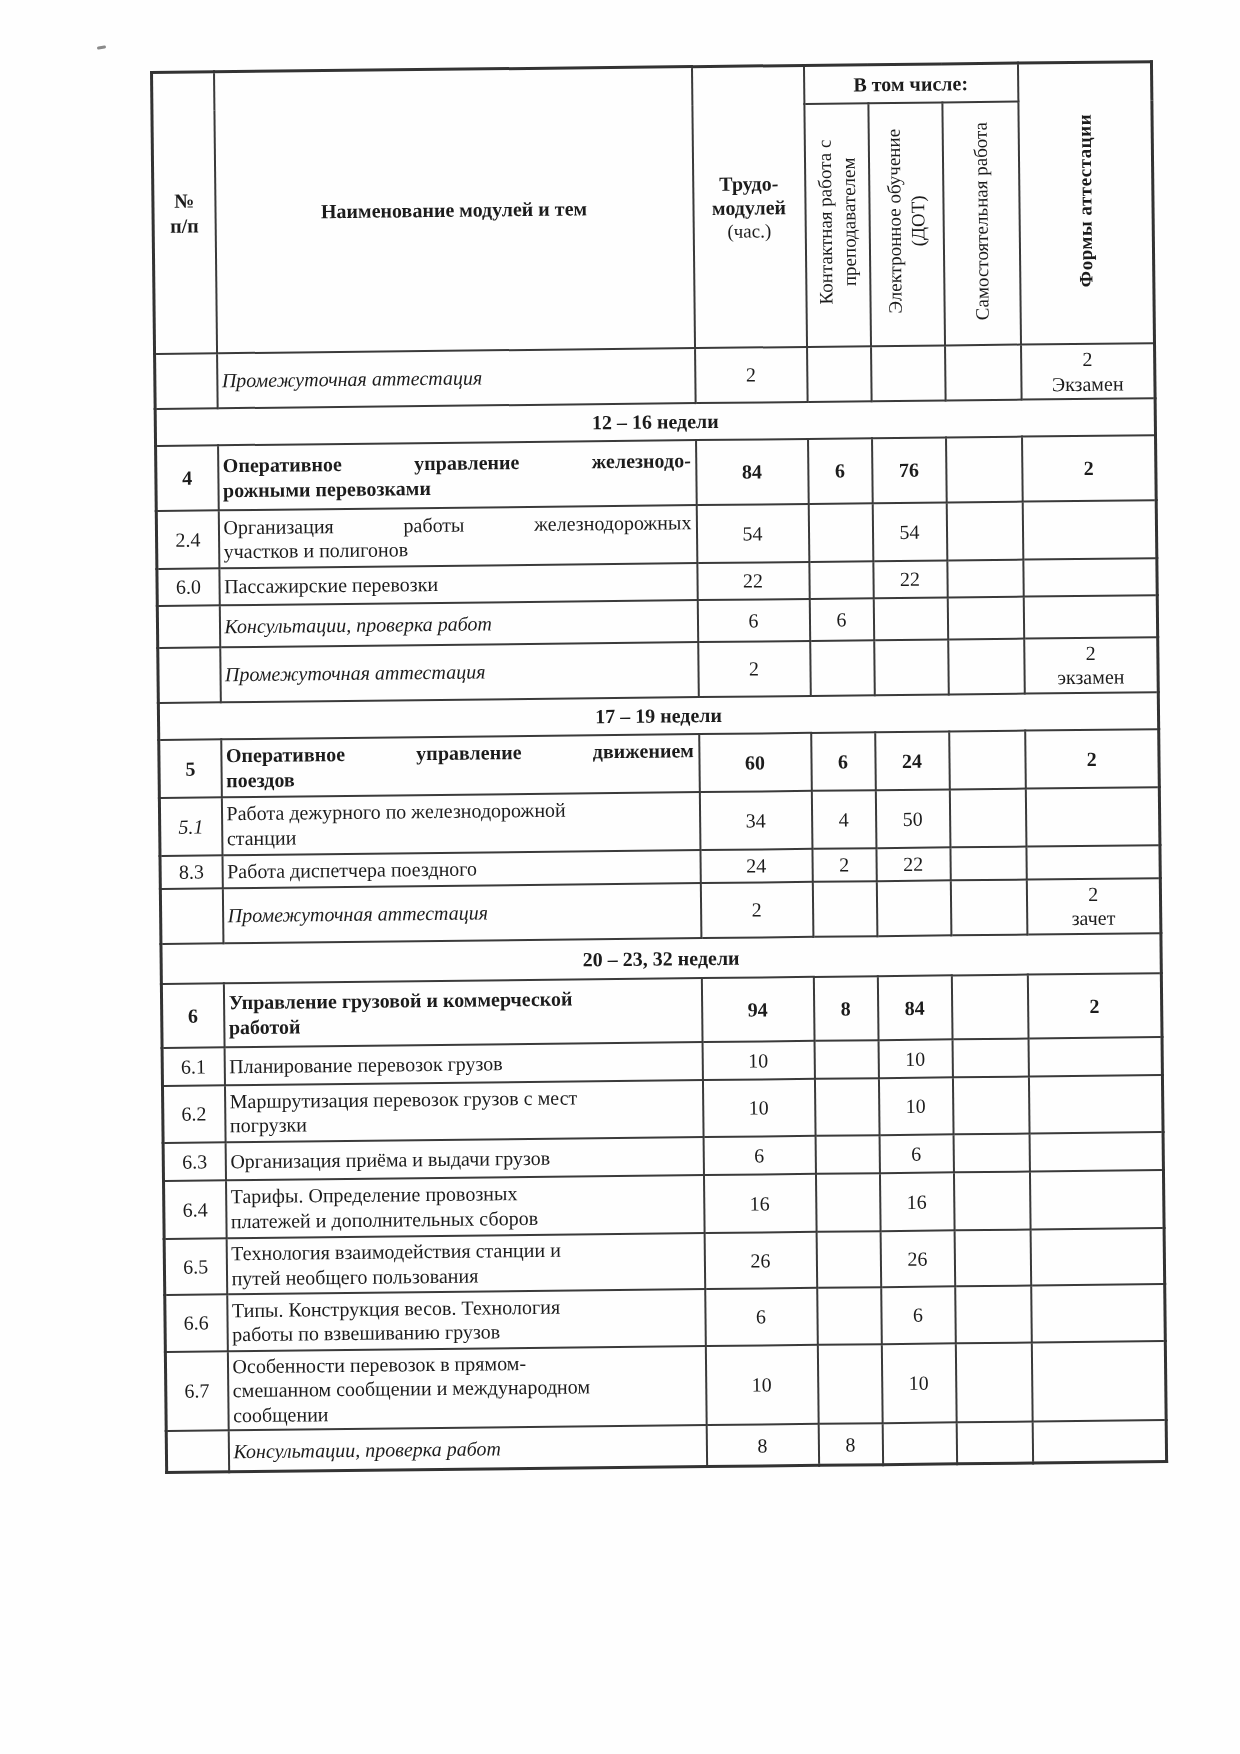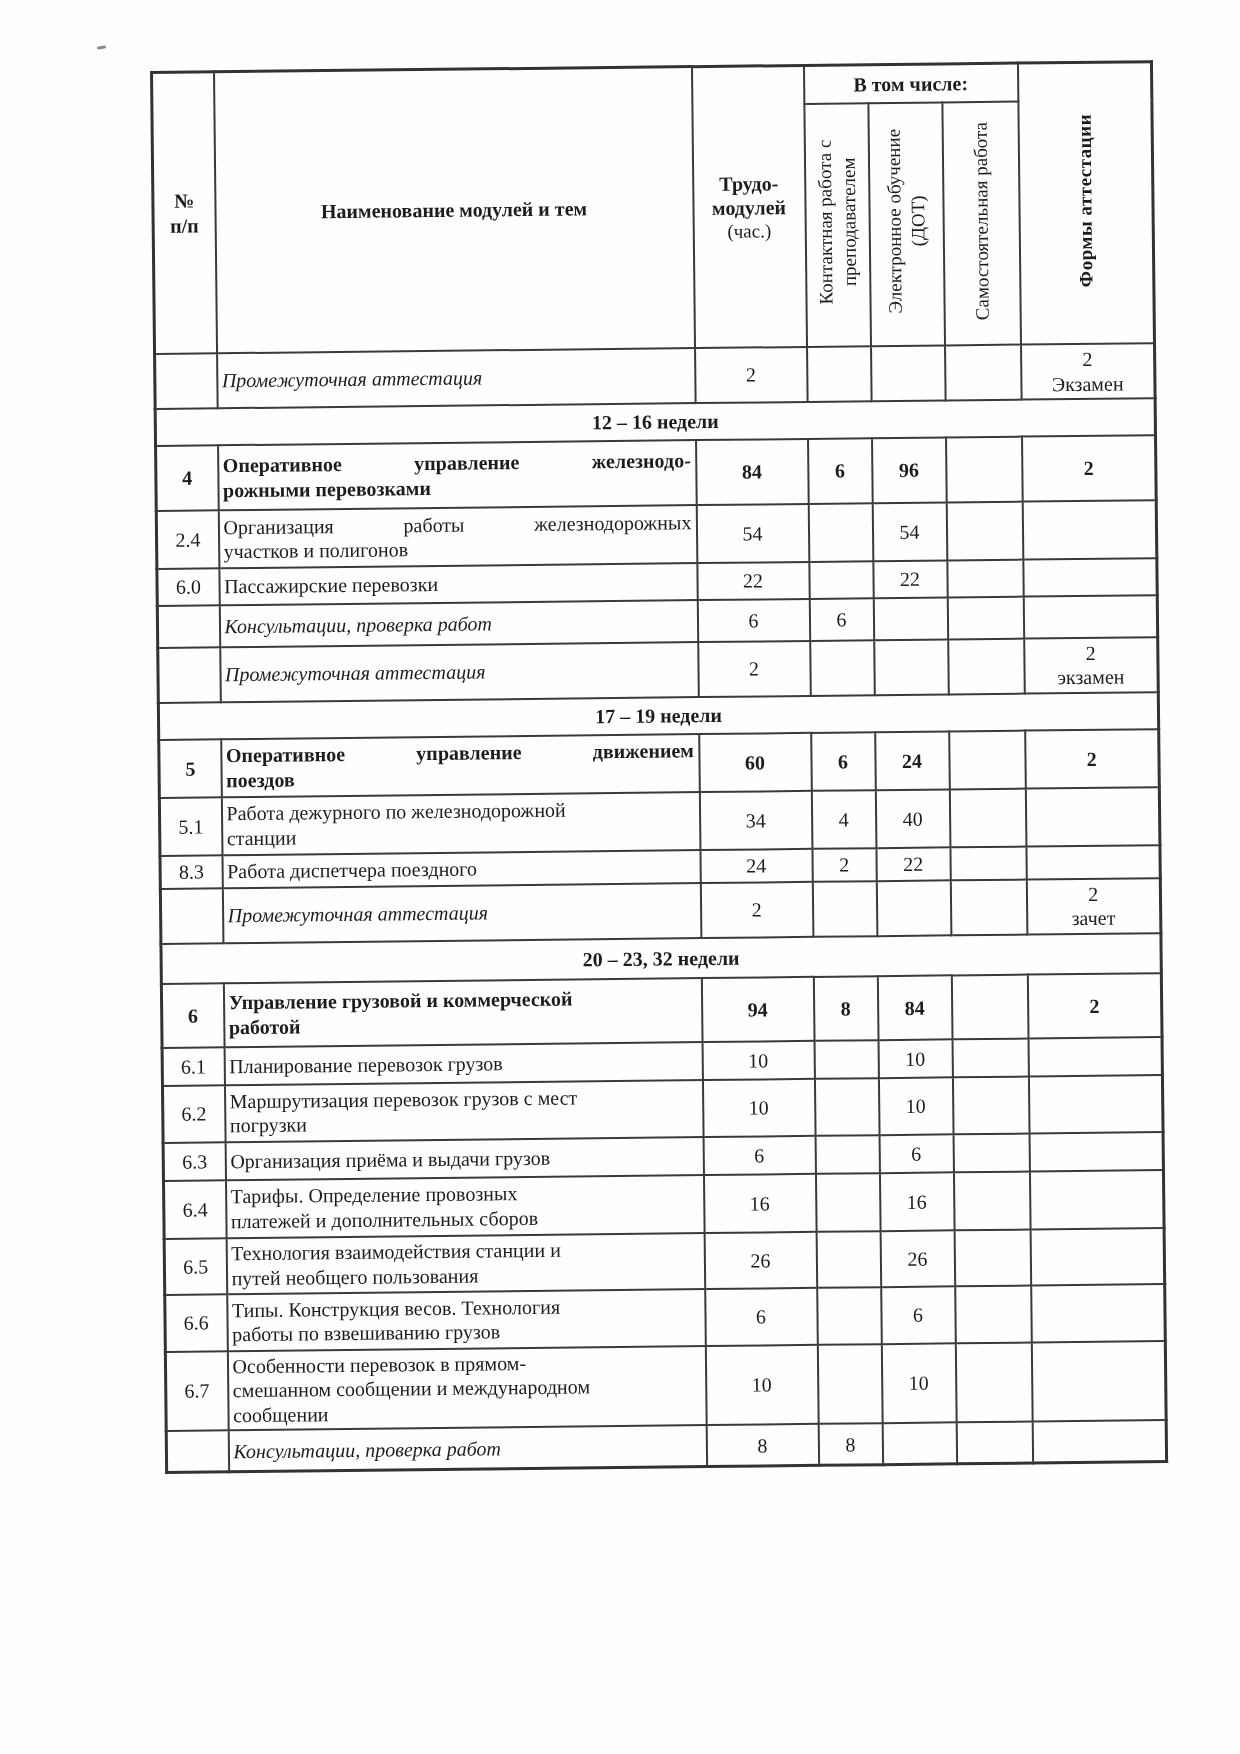--- a/index.html
+++ b/index.html
@@ -116,21 +116,21 @@
           <td class="section-cell" colspan="7" style="white-space: pre-line;">12 – 16 недели</td>
         </tr>
         <tr style="height:65px" class="module">
           <td class="num" style="white-space: pre-line;">4</td>
           <td class="name jfirst">
               <div>Оперативное управление железнодо-</div>
               <div>рожными перевозками</div>
             </td>
           <td class="val" style="white-space: pre-line;">84</td>
           <td class="val" style="white-space: pre-line;">6</td>
-          <td class="val" style="white-space: pre-line;">96</td>
+          <td class="val" style="white-space: pre-line;">76</td>
           <td class="val" style="white-space: pre-line;"></td>
           <td class="formy" style="white-space: pre-line;">2</td>
         </tr>
         <tr style="height:58px">
           <td class="num" style="white-space: pre-line;">2.4</td>
           <td class="name jfirst">
               <div>Организация работы железнодорожных</div>
               <div>участков и полигонов</div>
             </td>
           <td class="val" style="white-space: pre-line;">54</td>
@@ -178,28 +178,28 @@
               <div>Оперативное управление движением</div>
               <div>поездов</div>
             </td>
           <td class="val" style="white-space: pre-line;">60</td>
           <td class="val" style="white-space: pre-line;">6</td>
           <td class="val" style="white-space: pre-line;">24</td>
           <td class="val" style="white-space: pre-line;"></td>
           <td class="formy" style="white-space: pre-line;">2</td>
         </tr>
         <tr style="height:58px">
-          <td class="num" style="white-space: pre-line;">5.1</td>
+          <td class="num" style="white-space: pre-line; font-style: italic;">5.1</td>
           <td class="name">
               <div>Работа дежурного по железнодорожной</div>
               <div>станции</div>
             </td>
           <td class="val" style="white-space: pre-line;">34</td>
           <td class="val" style="white-space: pre-line;">4</td>
-          <td class="val" style="white-space: pre-line;">40</td>
+          <td class="val" style="white-space: pre-line;">50</td>
           <td class="val" style="white-space: pre-line;"></td>
           <td class="formy" style="white-space: pre-line;"></td>
         </tr>
         <tr style="height:33px">
           <td class="num" style="white-space: pre-line;">8.3</td>
           <td class="name" style="white-space: pre-line;">Работа диспетчера поездного</td>
           <td class="val" style="white-space: pre-line;">24</td>
           <td class="val" style="white-space: pre-line;">2</td>
           <td class="val" style="white-space: pre-line;">22</td>
           <td class="val" style="white-space: pre-line;"></td>

